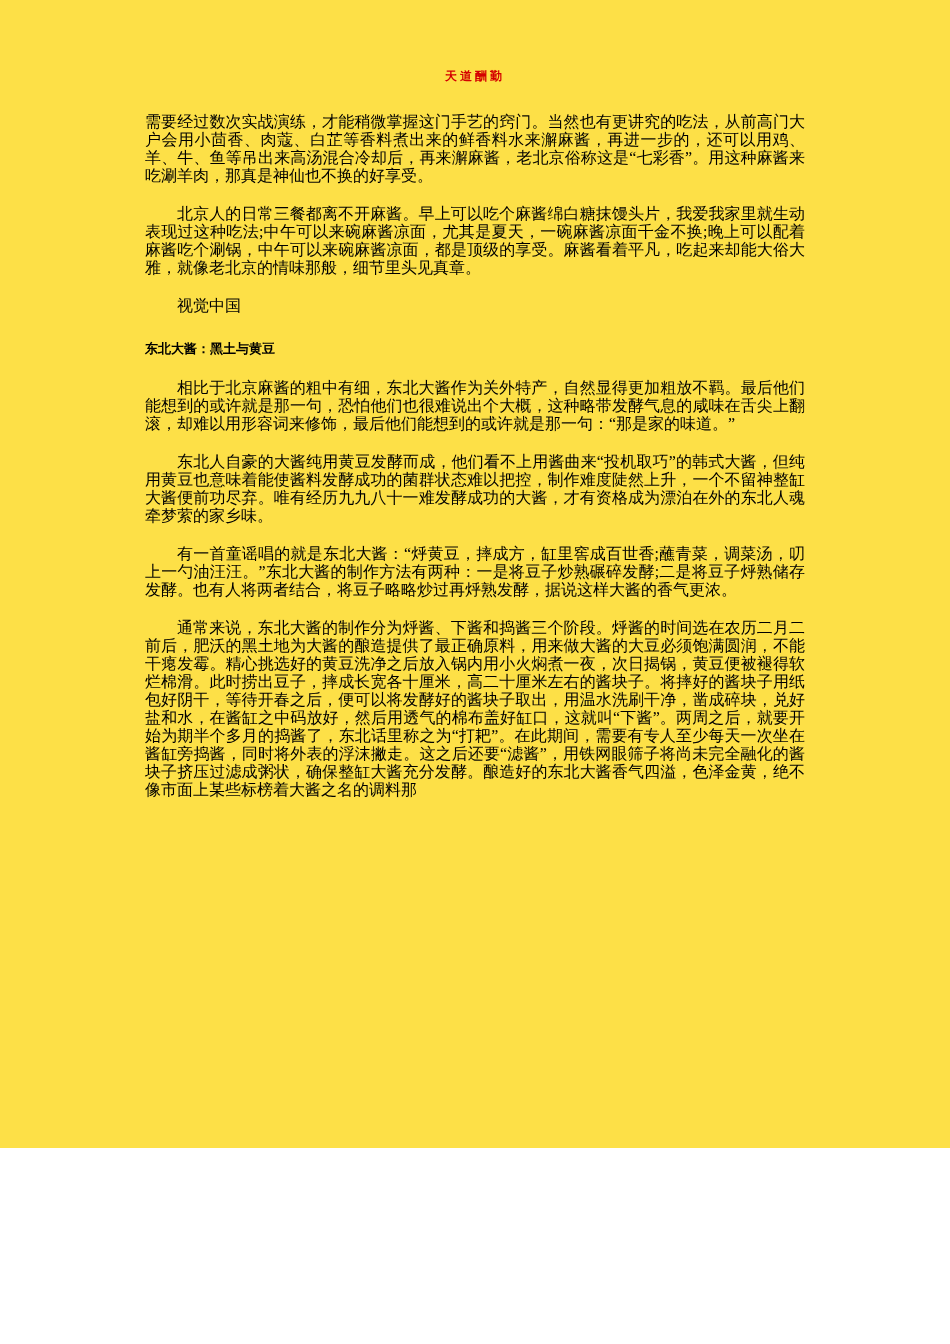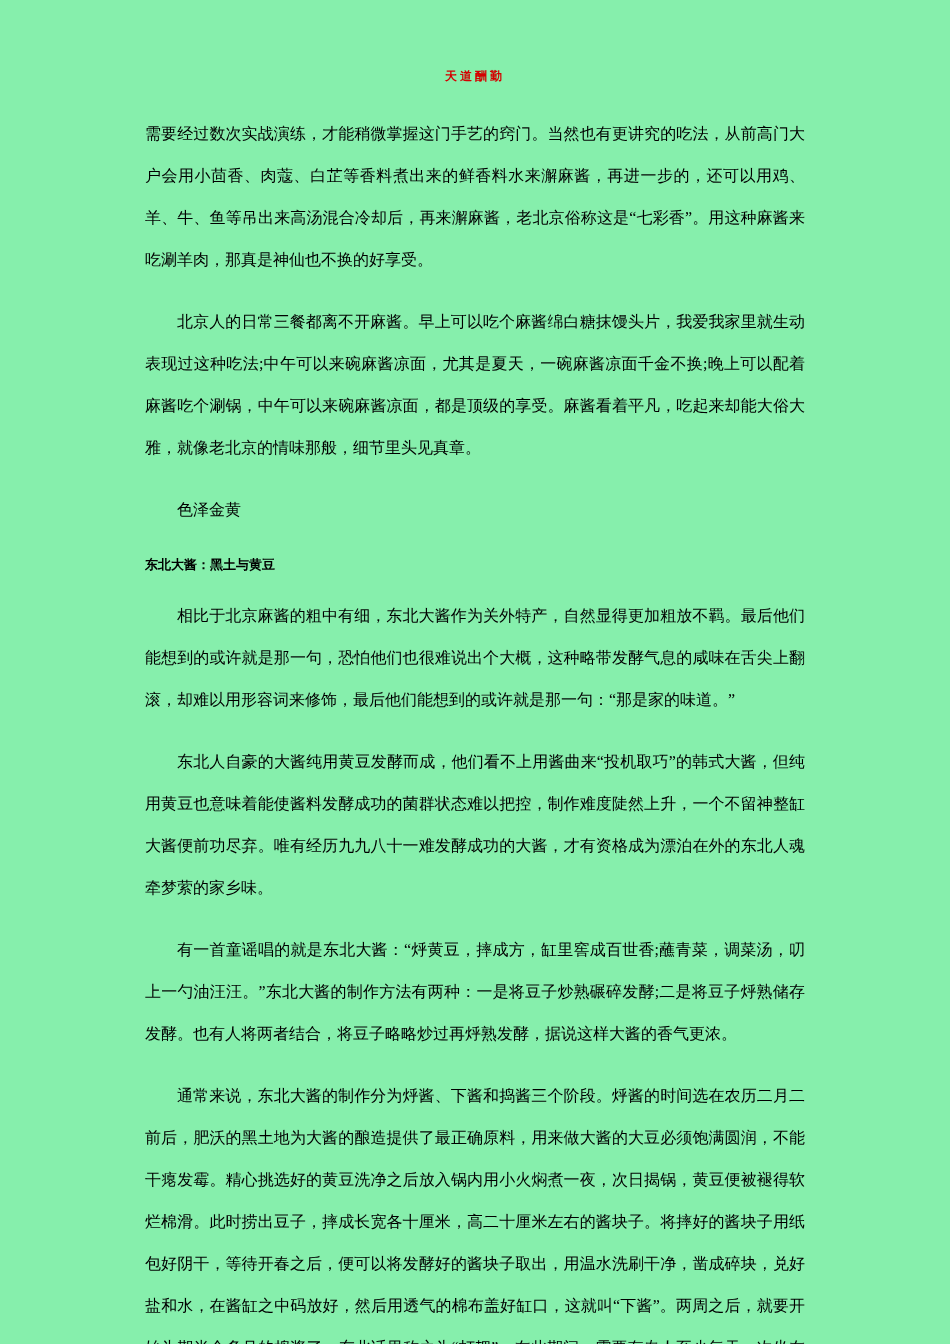--- a/index.html
+++ b/index.html
@@ -3,41 +3,41 @@
 <meta charset="utf-8">
 <style>
   html, body {
     margin: 0;
     padding: 0;
     background: #ffffff;
   }
   .page {
     position: relative;
     width: 950px;
-    height: 1344px;
+    height: 1148px;
     margin: 0 auto;
-    background: #86efac;
+    background: #fde047;
     box-sizing: border-box;
     padding: 68px 145px 0 145px;
     overflow: hidden;
     font-family: "Liberation Serif", "DejaVu Serif", serif;
     color: #000000;
   }
   .watermark {
     text-align: center;
     color: #d40000;
     font-size: 12px;
     font-weight: bold;
     letter-spacing: 3px;
     margin: 0 0 28px 0;
     font-family: "Liberation Serif", "DejaVu Serif", serif;
   }
   .para {
     font-size: 16px;
-    line-height: 42px;
+    line-height: 18px;
     text-align: justify;
     margin: 0 0 20px 0;
     word-break: break-all;
   }
   .indent {
     text-indent: 2em;
   }
   .section-heading {
     font-family: "Liberation Sans", "DejaVu Sans", sans-serif;
     font-size: 13px;
@@ -54,21 +54,21 @@
 
   <div class="watermark">天道酬勤</div>
 
   <div>
 
     <p class="para">需要经过数次实战演练，才能稍微掌握这门手艺的窍门。当然也有更讲究的吃法，从前高门大户会用小茴香、肉蔻、白芷等香料煮出来的鲜香料水来澥麻酱，再进一步的，还可以用鸡、羊、牛、鱼等吊出来高汤混合冷却后，再来澥麻酱，老北京俗称这是“七彩香”。用这种麻酱来吃涮羊肉，那真是神仙也不换的好享受。</p>
 
 
     <p class="para indent">北京人的日常三餐都离不开麻酱。早上可以吃个麻酱绵白糖抹馒头片，我爱我家里就生动表现过这种吃法;中午可以来碗麻酱凉面，尤其是夏天，一碗麻酱凉面千金不换;晚上可以配着麻酱吃个涮锅，中午可以来碗麻酱凉面，都是顶级的享受。麻酱看着平凡，吃起来却能大俗大雅，就像老北京的情味那般，细节里头见真章。</p>
 
-    <p class="para indent">色泽金黄</p>
+    <p class="para indent">视觉中国</p>
 
     <h2 class="section-heading">东北大酱：黑土与黄豆</h2>
 
     <p class="para indent">相比于北京麻酱的粗中有细，东北大酱作为关外特产，自然显得更加粗放不羁。最后他们能想到的或许就是那一句，恐怕他们也很难说出个大概，这种略带发酵气息的咸味在舌尖上翻滚，却难以用形容词来修饰，最后他们能想到的或许就是那一句：“那是家的味道。”</p>
 
     <p class="para indent">东北人自豪的大酱纯用黄豆发酵而成，他们看不上用酱曲来“投机取巧”的韩式大酱，但纯用黄豆也意味着能使酱料发酵成功的菌群状态难以把控，制作难度陡然上升，一个不留神整缸大酱便前功尽弃。唯有经历九九八十一难发酵成功的大酱，才有资格成为漂泊在外的东北人魂牵梦萦的家乡味。</p>
 
     <p class="para indent">有一首童谣唱的就是东北大酱：“烀黄豆，摔成方，缸里窖成百世香;蘸青菜，调菜汤，叨上一勺油汪汪。”东北大酱的制作方法有两种：一是将豆子炒熟碾碎发酵;二是将豆子烀熟储存发酵。也有人将两者结合，将豆子略略炒过再烀熟发酵，据说这样大酱的香气更浓。</p>
 
     <p class="para indent">通常来说，东北大酱的制作分为烀酱、下酱和捣酱三个阶段。烀酱的时间选在农历二月二前后，肥沃的黑土地为大酱的酿造提供了最正确原料，用来做大酱的大豆必须饱满圆润，不能干瘪发霉。精心挑选好的黄豆洗净之后放入锅内用小火焖煮一夜，次日揭锅，黄豆便被褪得软烂棉滑。此时捞出豆子，摔成长宽各十厘米，高二十厘米左右的酱块子。将摔好的酱块子用纸包好阴干，等待开春之后，便可以将发酵好的酱块子取出，用温水洗刷干净，凿成碎块，兑好盐和水，在酱缸之中码放好，然后用透气的棉布盖好缸口，这就叫“下酱”。两周之后，就要开始为期半个多月的捣酱了，东北话里称之为“打耙”。在此期间，需要有专人至少每天一次坐在酱缸旁捣酱，同时将外表的浮沫撇走。这之后还要“滤酱”，用铁网眼筛子将尚未完全融化的酱块子挤压过滤成粥状，确保整缸大酱充分发酵。酿造好的东北大酱香气四溢，色泽金黄，绝不像市面上某些标榜着大酱之名的调料那</p>

